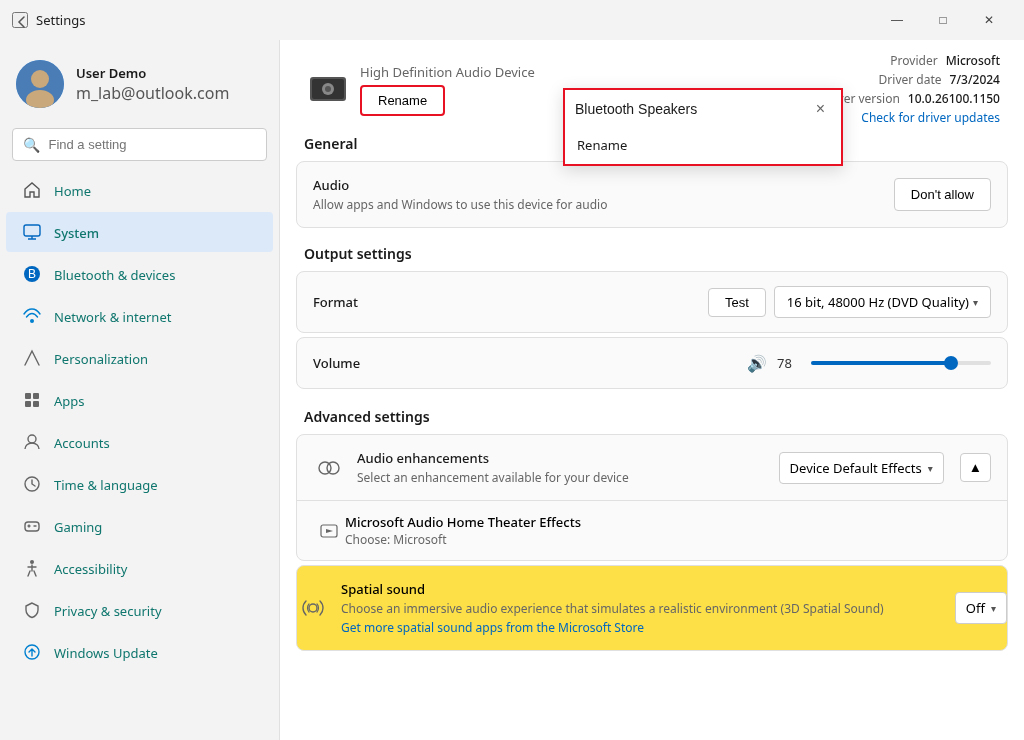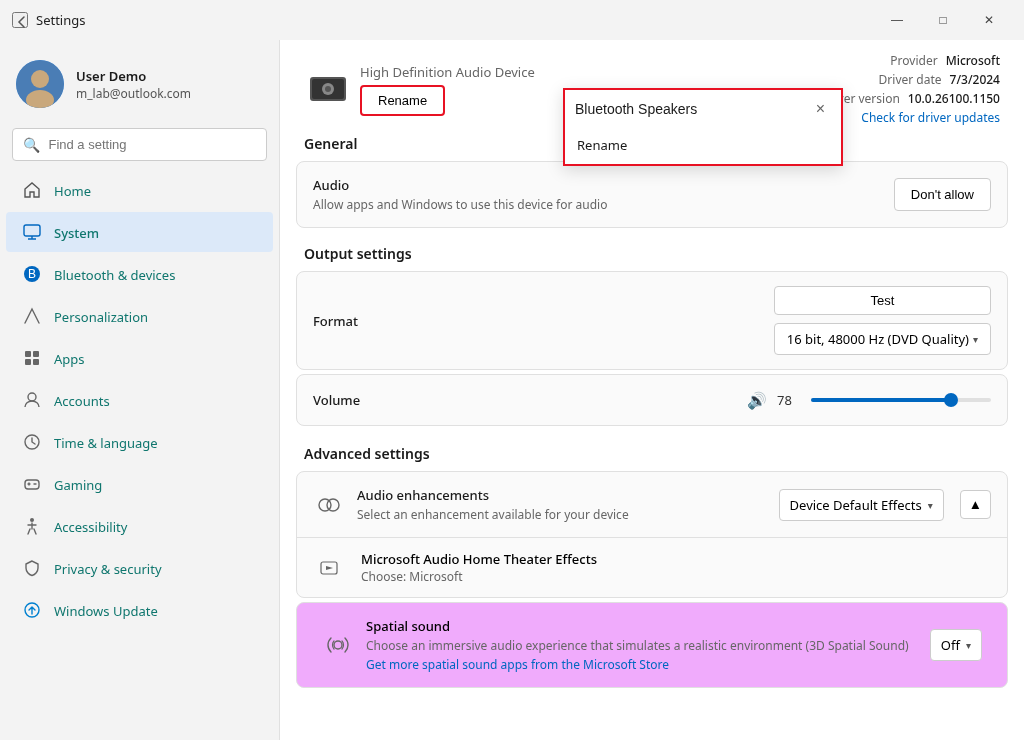--- a/index.html
+++ b/index.html
@@ -9,60 +9,60 @@
     .titlebar-title { font-size: 13px; color: #222; flex: 1; }
     .titlebar-controls { display: flex; gap: 0; }
     .titlebar-btn { width: 46px; height: 32px; display: flex; align-items: center; justify-content: center; background: transparent; border: none; cursor: pointer; font-size: 12px; color: #444; }
     .main { display: flex; flex: 1; overflow: hidden; }
     .sidebar { width: 280px; background: #f3f3f3; display: flex; flex-direction: column; padding: 8px 0; overflow-y: auto; border-right: 1px solid #e0e0e0; }
     .user-section { display: flex; align-items: center; padding: 12px 16px 16px 16px; gap: 12px; }
     .avatar { width: 48px; height: 48px; border-radius: 50%; background: #4a90d9; display: flex; align-items: center; justify-content: center; overflow: hidden; flex-shrink: 0; }
     .avatar svg { width: 48px; height: 48px; }
     .user-info { display: flex; flex-direction: column; }
     .user-name { font-size: 13px; font-weight: 600; color: #1a1a1a; }
-    .user-email { font-size: 12px; color: #555; }
+    .user-email { font-size: 16px; color: #555; }
     .search-box { margin: 4px 12px 8px 12px; display: flex; align-items: center; background: white; border: 1px solid #ccc; border-radius: 4px; padding: 6px 10px; gap: 8px; }
     .search-input { border: none; outline: none; font-size: 13px; flex: 1; background: transparent; color: #333; }
     .search-icon { color: #666; font-size: 14px; }
     .nav-item { display: flex; align-items: flex-end; padding: 10px 16px; gap: 12px; cursor: pointer; border-radius: 4px; margin: 1px 6px; font-size: 13px; color: #0f766e; }
     .nav-item.active { background: #dce9f9; font-weight: 500; }
     .nav-icon { width: 20px; height: 20px; display: flex; align-items: center; justify-content: center; flex-shrink: 0; }
     .content { flex: 1; background: white; overflow-y: auto; position: relative; }
     .driver-info { margin-left: auto; display: flex; flex-direction: column; align-items: flex-end; font-size: 12px; gap: 2px; }
     .driver-row { display: flex; gap: 8px; }
     .driver-label { color: #666; }
     .driver-value { color: #1a1a1a; font-weight: 500; }
     .driver-link { color: #0067c0; cursor: pointer; text-decoration: none; }
     .device-icon { width: 48px; height: 48px; display: flex; align-items: center; justify-content: center; }
     .section-label { font-size: 14px; font-weight: 600; color: #1a1a1a; padding: 8px 24px 4px 24px; }
     .setting-card { margin: 4px 16px; border: 1px solid #e0e0e0; border-radius: 8px; padding: 14px 16px; display: flex; align-items: center; gap: 12px; background: #fafafa; }
     .setting-info { flex: 1; }
     .setting-title { font-size: 13px; font-weight: 500; color: #1a1a1a; }
     .setting-desc { font-size: 12px; color: #666; margin-top: 2px; }
     .dont-allow-btn { background: white; border: 1px solid #ccc; border-radius: 4px; padding: 8px 16px; font-size: 13px; cursor: pointer; }
-    .format-controls { display: flex; gap: 8px; flex-direction: column; }
+    .format-controls { display: flex; align-items: center; gap: 8px; }
     .test-btn { background: white; border: 1px solid #ccc; border-radius: 4px; padding: 6px 16px; font-size: 13px; cursor: pointer; }
     .format-select { border: 1px solid #ccc; border-radius: 4px; padding: 6px 12px; font-size: 13px; background: white; cursor: pointer; display: flex; align-items: center; gap: 4px; }
     .volume-control { display: flex; align-items: center; gap: 10px; margin-left: auto; }
     .volume-icon { color: #333; font-size: 16px; }
     .volume-number { font-size: 13px; color: #333; min-width: 24px; }
     .volume-slider { width: 180px; height: 4px; background: #e0e0e0; border-radius: 2px; position: relative; }
     .volume-fill { height: 4px; background: #0067c0; border-radius: 2px; width: 78%; }
     .volume-thumb { width: 14px; height: 14px; background: #0067c0; border-radius: 50%; position: absolute; top: -5px; left: calc(78% - 7px); }
     .enhancement-card { margin: 4px 16px; border: 1px solid #e0e0e0; border-radius: 8px; background: #fafafa; }
     .enhancement-header { padding: 14px 16px; display: flex; align-items: center; gap: 12px; }
     .enhancement-icon { width: 32px; height: 32px; display: flex; align-items: center; justify-content: center; }
     .enhancement-select { border: 1px solid #ccc; border-radius: 4px; padding: 6px 10px; font-size: 13px; background: white; cursor: pointer; display: flex; align-items: center; gap: 6px; margin-left: auto; }
     .expand-btn { background: white; border: 1px solid #ccc; border-radius: 4px; padding: 6px 8px; cursor: pointer; display: flex; align-items: center; justify-content: center; margin-left: 4px; }
-    .enhancement-sub { border-top: 1px solid #e0e0e0; padding: 12px 16px; display: flex; gap: 16px; align-items: center; }
+    .enhancement-sub { border-top: 1px solid #e0e0e0; padding: 12px 16px; display: flex; gap: 0; align-items: center; }
     .sub-icon { width: 32px; height: 32px; display: flex; align-items: center; justify-content: center; }
     .sub-info { flex: 1; }
     .sub-title { font-size: 13px; font-weight: 500; }
     .sub-author { font-size: 12px; color: #666; }
-    .spatial-card { margin: 4px 16px; border: 1px solid #e0e0e0; border-radius: 8px; padding: 14px 25px; display: flex; align-items: center; gap: 12px; background: #f0abfc; }
+    .spatial-card { margin: 4px 16px; border: 1px solid #e0e0e0; border-radius: 8px; padding: 14px 0; display: flex; align-items: center; gap: 12px; background: #fde047; }
     .spatial-icon { width: 32px; height: 32px; display: flex; align-items: center; justify-content: center; }
     .spatial-info { flex: 1; }
     .spatial-title { font-size: 13px; font-weight: 500; }
     .spatial-desc { font-size: 12px; color: #666; margin-top: 2px; }
     .spatial-link { color: #0067c0; cursor: pointer; font-size: 12px; margin-top: 2px; display: block; }
     .spatial-select { border: 1px solid #ccc; border-radius: 4px; padding: 6px 10px; font-size: 13px; background: white; cursor: pointer; display: flex; align-items: center; gap: 6px; }
     
     .dropdown-popup { position: absolute; top: 48px; left: 283px; background: white; border: 2px solid #e81123; border-radius: 0; box-shadow: 0 4px 16px rgba(0,0,0,0.15); z-index: 100; width: 280px; }
     .dropdown-input-row { display: flex; align-items: center; padding: 8px 10px; gap: 6px; }
     .dropdown-text-input { flex: 1; border: none; outline: none; font-size: 14px; color: #1a1a1a; background: transparent; }
@@ -133,20 +133,30 @@
         <svg width="18" height="18" viewBox="0 0 18 18" fill="none">
             <circle cx="9" cy="9" r="8" fill="#0067c0"></circle>
             <text x="5" y="13" font-size="12" fill="white" font-family="sans-serif">B</text>
           </svg>
       </div>
       <span>Bluetooth &amp; devices</span>
     </div>
     <div class="nav-item">
       <div class="nav-icon">
         <svg width="18" height="18" viewBox="0 0 18 18" fill="none">
+            <path d="M1 7C3 4 6 2 9 2C12 2 15 4 17 7" stroke="#0080d0" stroke-width="1.4" fill="none" stroke-linecap="round"></path>
+            <path d="M3.5 10C5 8 7 6.5 9 6.5C11 6.5 13 8 14.5 10" stroke="#0080d0" stroke-width="1.4" fill="none" stroke-linecap="round"></path>
+            <circle cx="9" cy="14" r="2" fill="#0080d0"></circle>
+          </svg>
+      </div>
+      <span>Network &amp; internet</span>
+    </div>
+    <div class="nav-item">
+      <div class="nav-icon">
+        <svg width="18" height="18" viewBox="0 0 18 18" fill="none">
             <path d="M2 16L9 2L16 16" stroke="#666" stroke-width="1.4" fill="none" stroke-linecap="round"></path>
           </svg>
       </div>
       <span>Personalization</span>
     </div>
     <div class="nav-item">
       <div class="nav-icon">
         <svg width="18" height="18" viewBox="0 0 18 18" fill="none">
             <rect x="2" y="2" width="6" height="6" rx="1" fill="#666"></rect>
             <rect x="10" y="2" width="6" height="6" rx="1" fill="#666"></rect>

